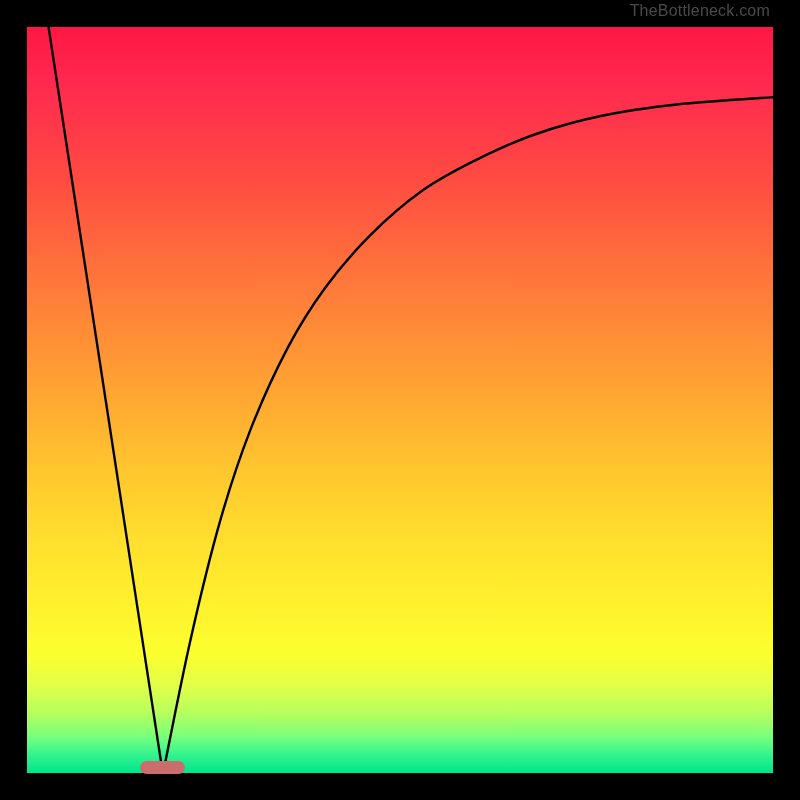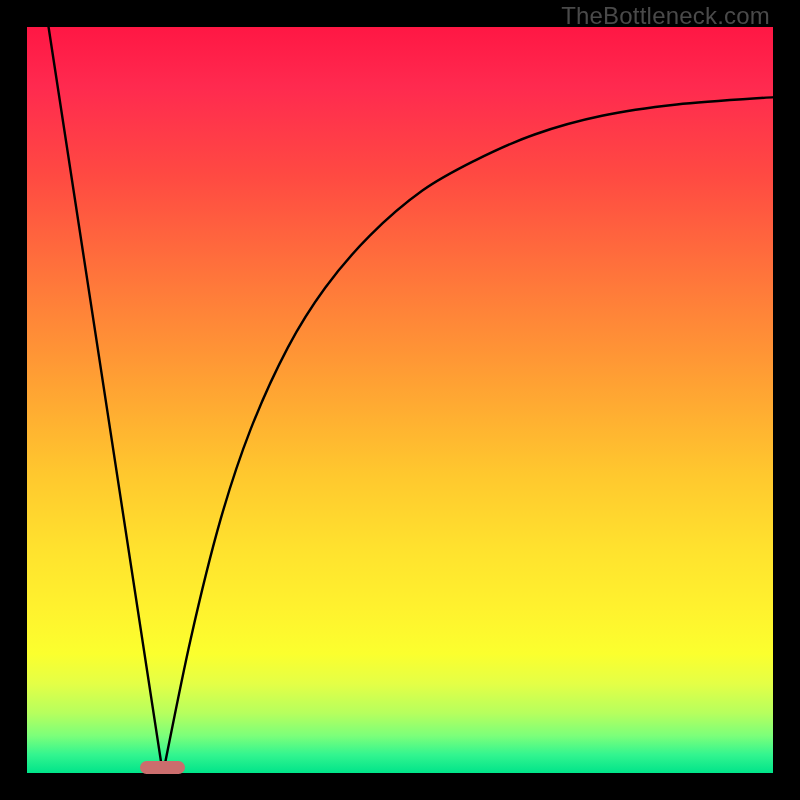--- a/index.html
+++ b/index.html
@@ -41,21 +41,21 @@
       #00e48a 100%
     );
     border: 1px solid #000;
     box-sizing: border-box;
   }
   .watermark {
     position: absolute;
     top: 2px;
     right: 30px;
     color: #4a4a4a;
-    font-size: 24px;
+    font-size: 16px;
     letter-spacing: 0.2px;
     font-weight: 500;
     user-select: none;
   }
   .curve-svg {
     position: absolute;
     left: 26px;
     top: 26px;
     width: 748px;
     height: 748px;

